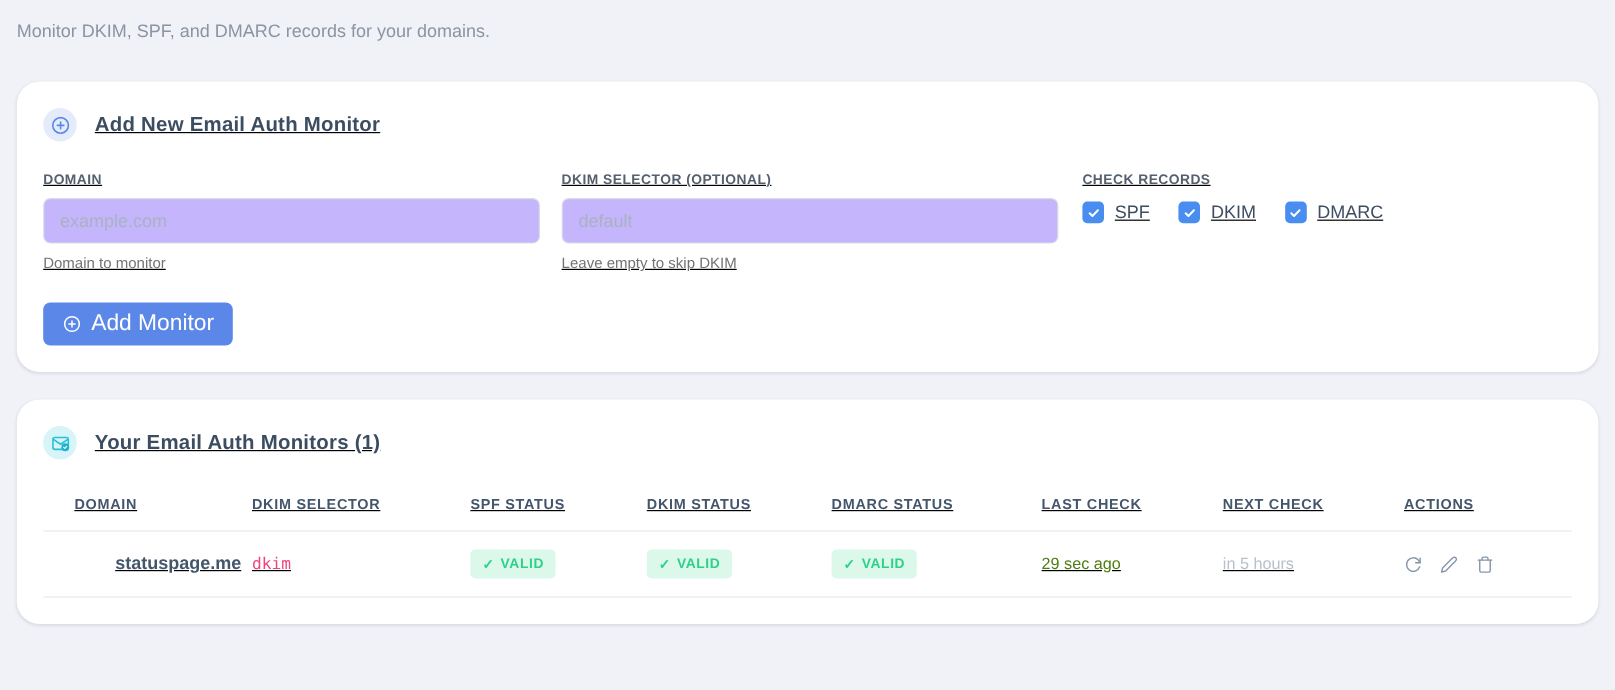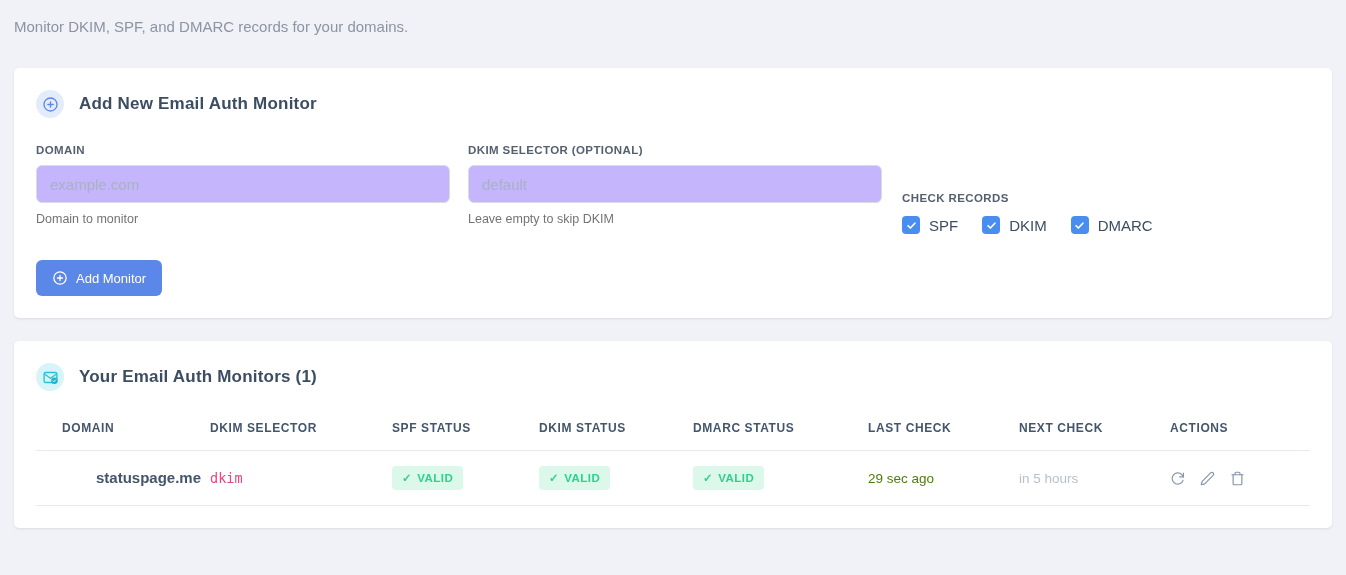--- a/index.html
+++ b/index.html
@@ -12,23 +12,24 @@
   .wrap { padding: 0 14px; }
 
   
   .breadcrumb { padding-top: 9px; font-size: 21px; line-height: 30px; }
   .breadcrumb .muted { color: #b9c0cb; font-weight: 400; }
   .breadcrumb .current { color: #3c4d62; font-weight: 700; margin-left: 4px; }
   .subtitle { margin-top: 18px; font-size: 15px; color: #8b94a3; }
 
   
   .card {
-    background: #ffffff; border-radius: 5px;
+    background: #ffffff; border-radius: 19px;
     box-shadow: 0 1px 3px rgba(40,50,70,.07), 0 1px 2px rgba(40,50,70,.04);
     padding: 22px;
+    text-decoration: underline;
   }
   .card-1 { margin-top: 33px; }
   .card-2 { margin-top: 23px; }
   .card-head { display: flex; align-items: center; gap: 15px; }
   .icon-circle {
     width: 28px; height: 28px; border-radius: 50%;
     display: flex; align-items: center; justify-content: center; flex: none;
   }
   .icon-circle.blue { background: var(--c-icon-blue-bg, #e4ecfc); }
   .icon-circle.teal { background: var(--c-icon-teal-bg, #d7f4f8); }
@@ -48,35 +49,35 @@
   .text-input {
     width: 100%; height: 38px;
     border: 1px solid #d8dde5; border-radius: 6px;
     padding: 0 13px; font-size: 15px; color: #3c4d62;
     font-family: "Liberation Sans", sans-serif;
     background: #c4b5fd; outline: none;
   }
   .text-input::placeholder { color: #a9b2c0; }
   .field-hint { margin-top: 9px; font-size: 12.5px; color: #737373; }
 
-  .checks-col { padding-left: 2px; margin-top: 48px; }
+  .checks-col { padding-left: 2px; }
   .check-row { margin-top: 12px; display: flex; align-items: flex-end; gap: 24px; }
   .check-item { display: flex; align-items: center; gap: 9px; cursor: pointer; }
   .checkbox {
     width: 18px; height: 18px; border-radius: 4px;
     background: var(--c-checkbox-blue, #4a8df0);
     display: flex; align-items: center; justify-content: center;
   }
   .check-label { font-size: 15px; color: #3c4d62; }
 
   .btn-primary {
     margin-top: 26px; height: 36px; padding: 0 16px;
     display: inline-flex; align-items: center; gap: 8px;
     background: var(--c-primary-blue, #5b87e8); color: #fff;
-    border: none; border-radius: 6px; font-size: 13px;
+    border: none; border-radius: 6px; font-size: 19px;
     font-family: "Liberation Sans", sans-serif; cursor: pointer;
   }
 
   
   .monitors-table { margin-top: 16px; width: 100%; border-collapse: collapse; }
   .monitors-table th {
     text-align: left; font-size: 12px; font-weight: 700; color: #44566c;
     letter-spacing: .6px; padding: 14px 8px 15px 0; border-bottom: 1px solid #e6e9ee;
   }
   .monitors-table td {

